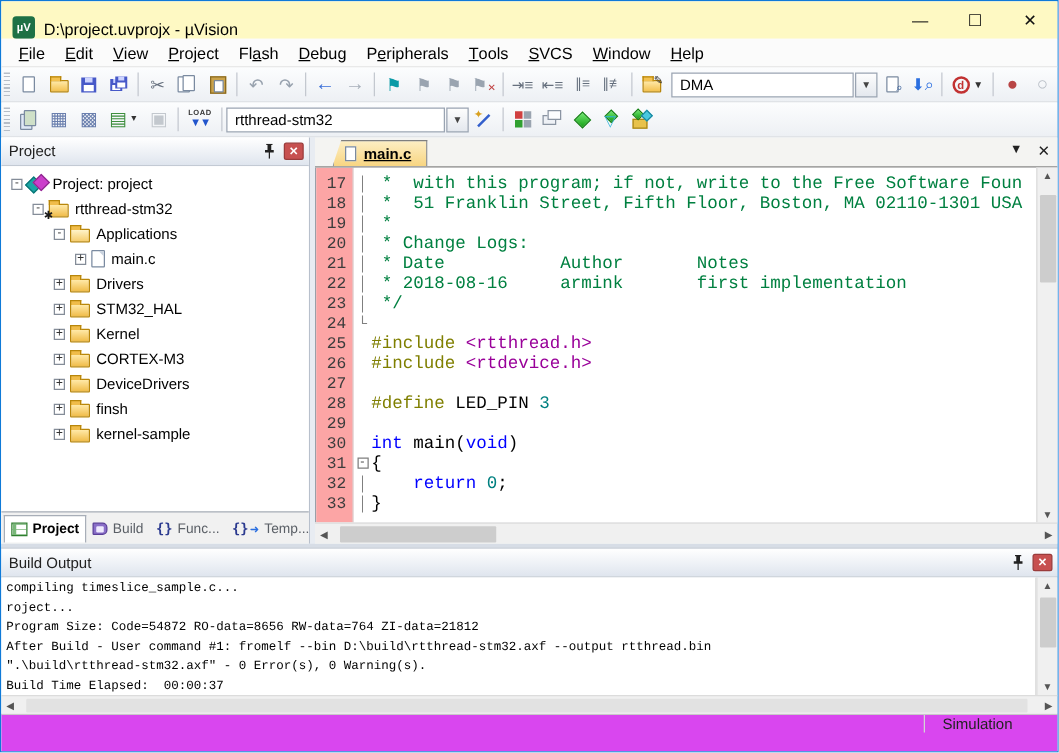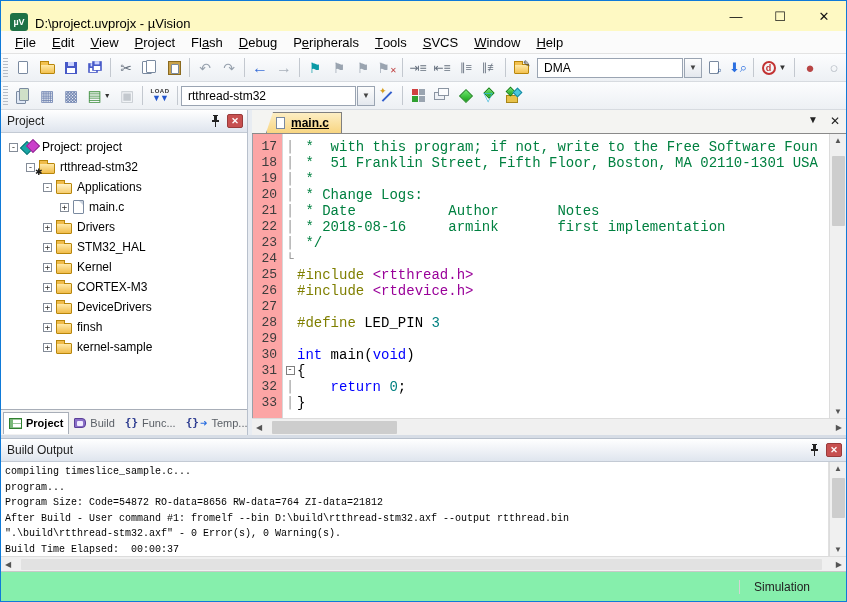--- a/index.html
+++ b/index.html
@@ -93,21 +93,21 @@
   .vthumb{position:absolute;left:2px;width:13px;background:#cdcdcd;border-radius:1px}
   .hscroll{height:17px;background:#f0f0f0;border-top:1px solid #dcdcdc;flex:none;display:flex;align-items:center;justify-content:space-between;padding:0 4px;position:relative}
   .hthumb{position:absolute;top:2px;height:13px;background:#cdcdcd;border-radius:1px}
   
   .hsplit{height:3px;background:#d7dde6;flex:none}
   .build-panel{flex:none;display:flex;flex-direction:column;border-top:1px solid #b8c0cc}
   .bo-body{height:94px;display:flex}
   .bo-lines{flex:1;background:#fff;padding:2px 0 0 4px;overflow:hidden;border-right:1px solid #e0e0e0}
   .bo-line{font-family:"Liberation Mono","DejaVu Sans Mono",monospace;font-size:10px;line-height:15.5px;white-space:pre}
   
-  .statusbar{flex:1;background:#86efac;border-top:1px solid #c8c8c8;display:flex;align-items:center}
+  .statusbar{flex:1;background:#d946ef;border-top:1px solid #c8c8c8;display:flex;align-items:flex-start}
   .sb-fill{flex:1}
   .sb-cell{border-left:1px solid #d4d4d4;display:flex;align-items:center;justify-content:center;padding:0 14px;font-size:12px;color:#222}
   .sb-grip{width:22px;border-left:1px solid #d4d4d4;background:repeating-linear-gradient(135deg,transparent 0 3px,#b9b9b9 3px 4px,transparent 4px 6px)}
 </style>
 </head>
 <body>
 
 <div class="window">
 
   <div class="titlebar">
@@ -495,21 +495,21 @@
       <span class="pinbtn">
           <svg width="9" height="12" viewBox="0 0 9 12">
             <path d="M2 0h5v1H6v4h2v2H5v5H4V7H1V5h2V1H2z" fill="#222"></path>
           </svg>
         </span>
       <span class="closebtn">✕</span>
     </div>
     <div class="bo-body">
       <div class="bo-lines">
           <div class="bo-line">compiling timeslice_sample.c...</div>
-          <div class="bo-line">program...</div>
+          <div class="bo-line">roject...</div>
           <div class="bo-line">Program Size: Code=54872 RO-data=8656 RW-data=764 ZI-data=21812</div>
           <div class="bo-line">After Build - User command #1: fromelf --bin D:\build\rtthread-stm32.axf --output rtthread.bin</div>
           <div class="bo-line">".\build\rtthread-stm32.axf" - 0 Error(s), 0 Warning(s).</div>
           <div class="bo-line">Build Time Elapsed:  00:00:37</div>
         </div>
       <div class="vscroll">
         <span class="scr-arrow">▲</span>
         <span class="vthumb" style="top:16px;height:40px"></span>
         <span class="scr-arrow">▼</span>
       </div>

